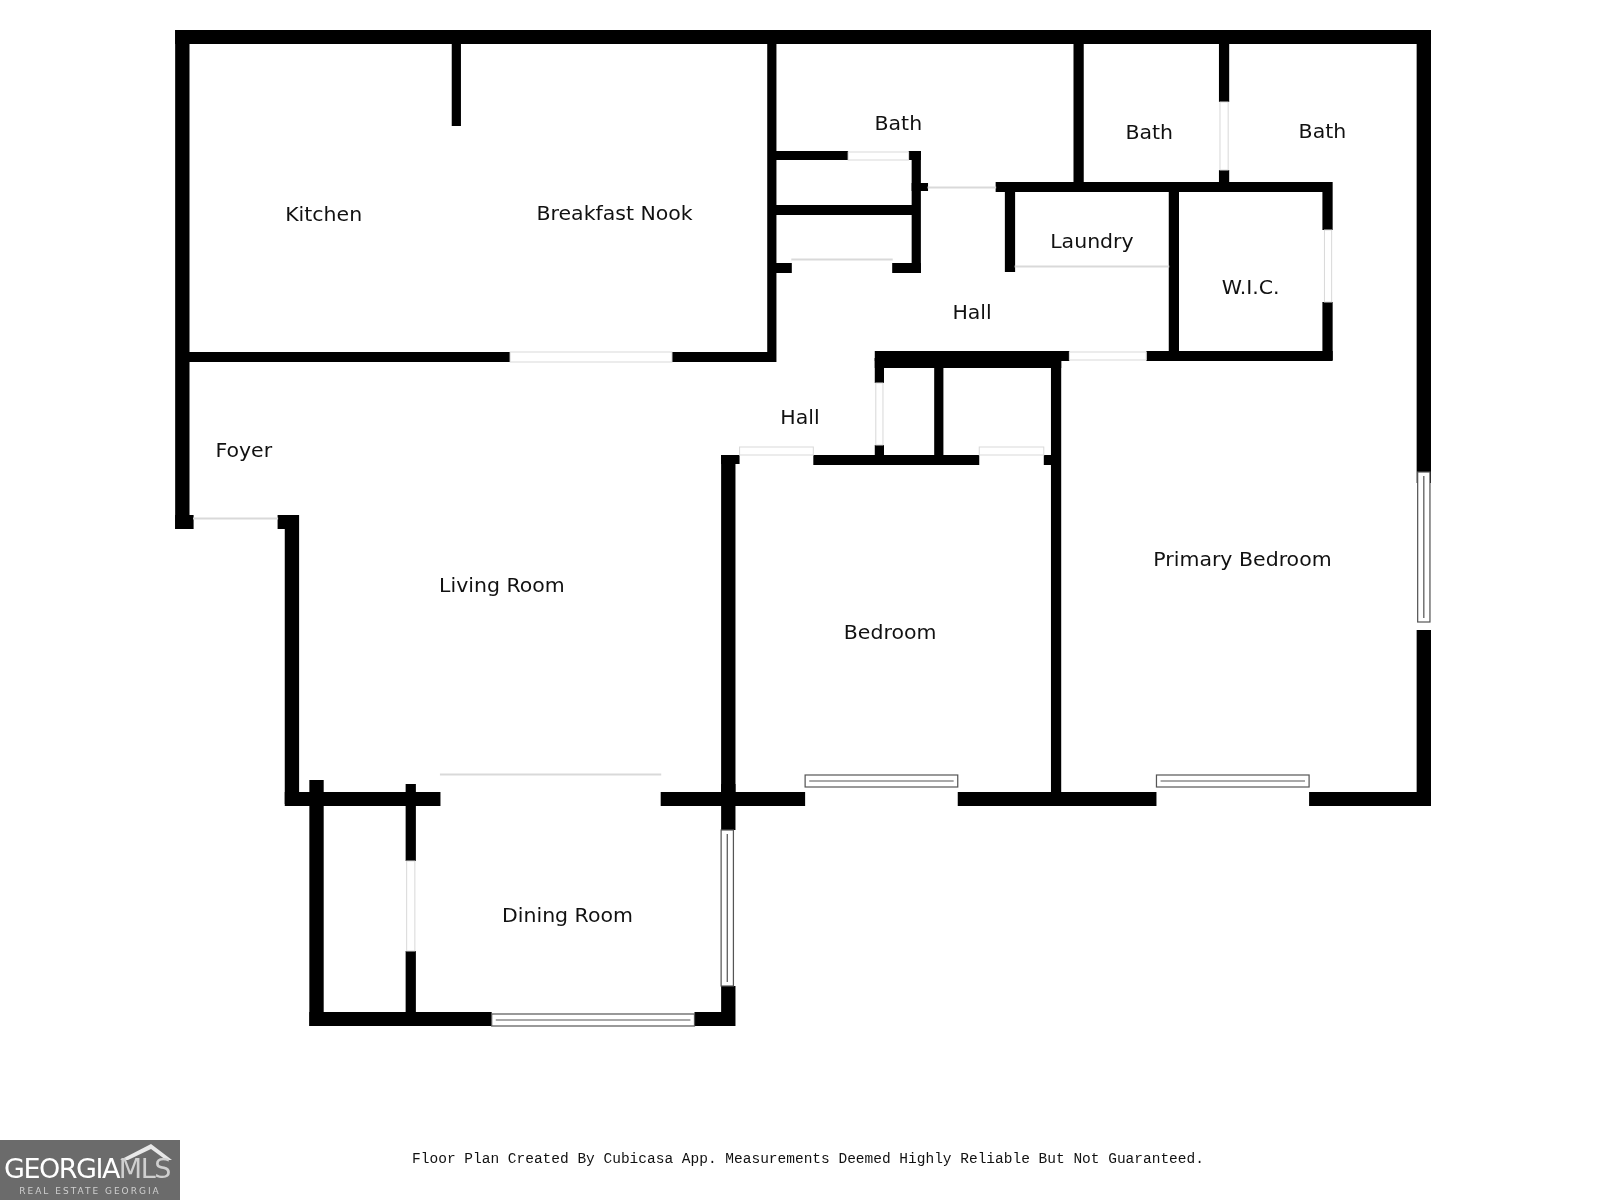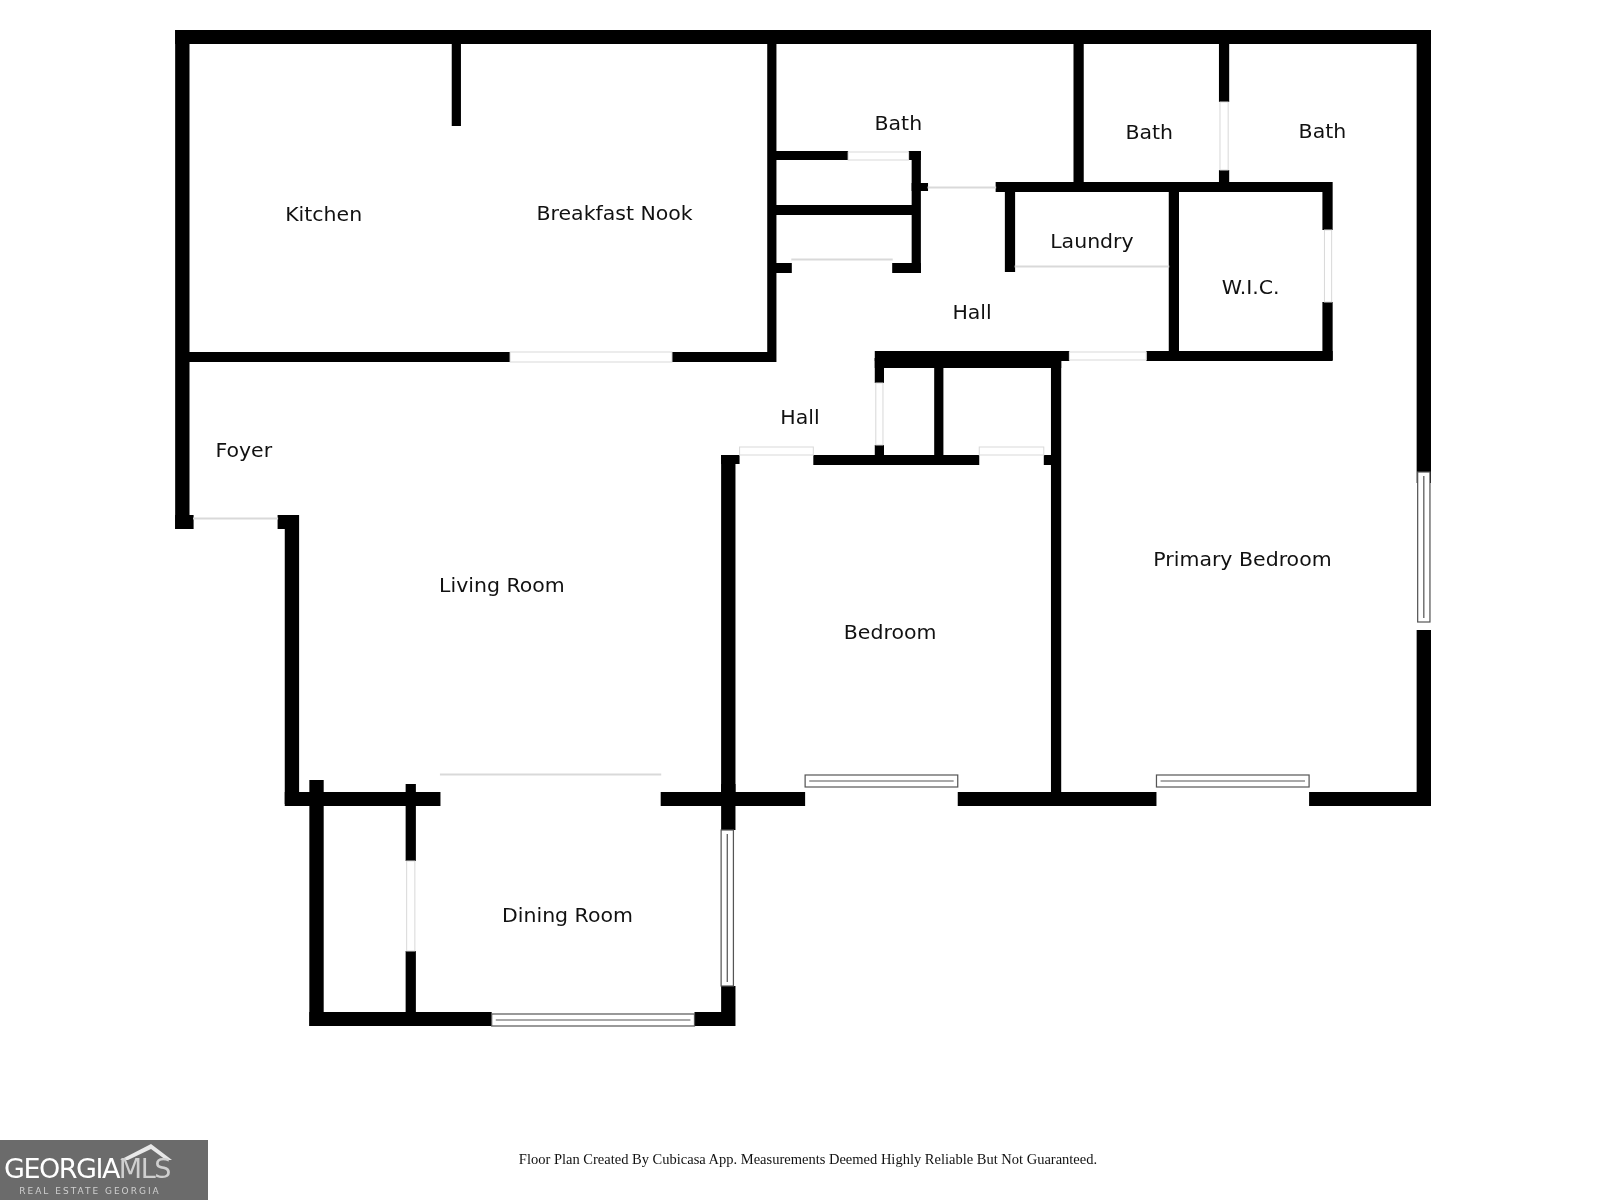--- a/index.html
+++ b/index.html
@@ -12,26 +12,26 @@
   .room-label {
     font-family: "DejaVu Sans", sans-serif;
     font-size: 20px;
     fill: #111111;
     text-anchor: middle;
     dominant-baseline: middle;
   }
   .footer {
     position: absolute; left: 0; width: 1600px; top: 1151px;
     text-align: center;
-    font-family: Liberation Serif, serif;
+    font-family: Liberation Mono, monospace;
     font-size: 14.5px; color: #111111;
     padding-left: 16px; box-sizing: border-box;
   }
   .logo {
-    position: absolute; left: 0; top: 1140px; width: 208px; height: 60px;
+    position: absolute; left: 0; top: 1140px; width: 180px; height: 60px;
     background: #6b6b6b;
   }
   .logo .roof { position: absolute; left: 0; top: 0; width: 180px; height: 22px; }
   .logo .brand {
     position: absolute; left: 4px; top: 13px;
     font-family: "DejaVu Sans", sans-serif;
     font-size: 27px; letter-spacing: -1.5px; color: #ffffff; line-height: 32px;
     white-space: nowrap;
   }
   .logo .brand .mls { color: #cfcfcf; font-weight: normal; }

